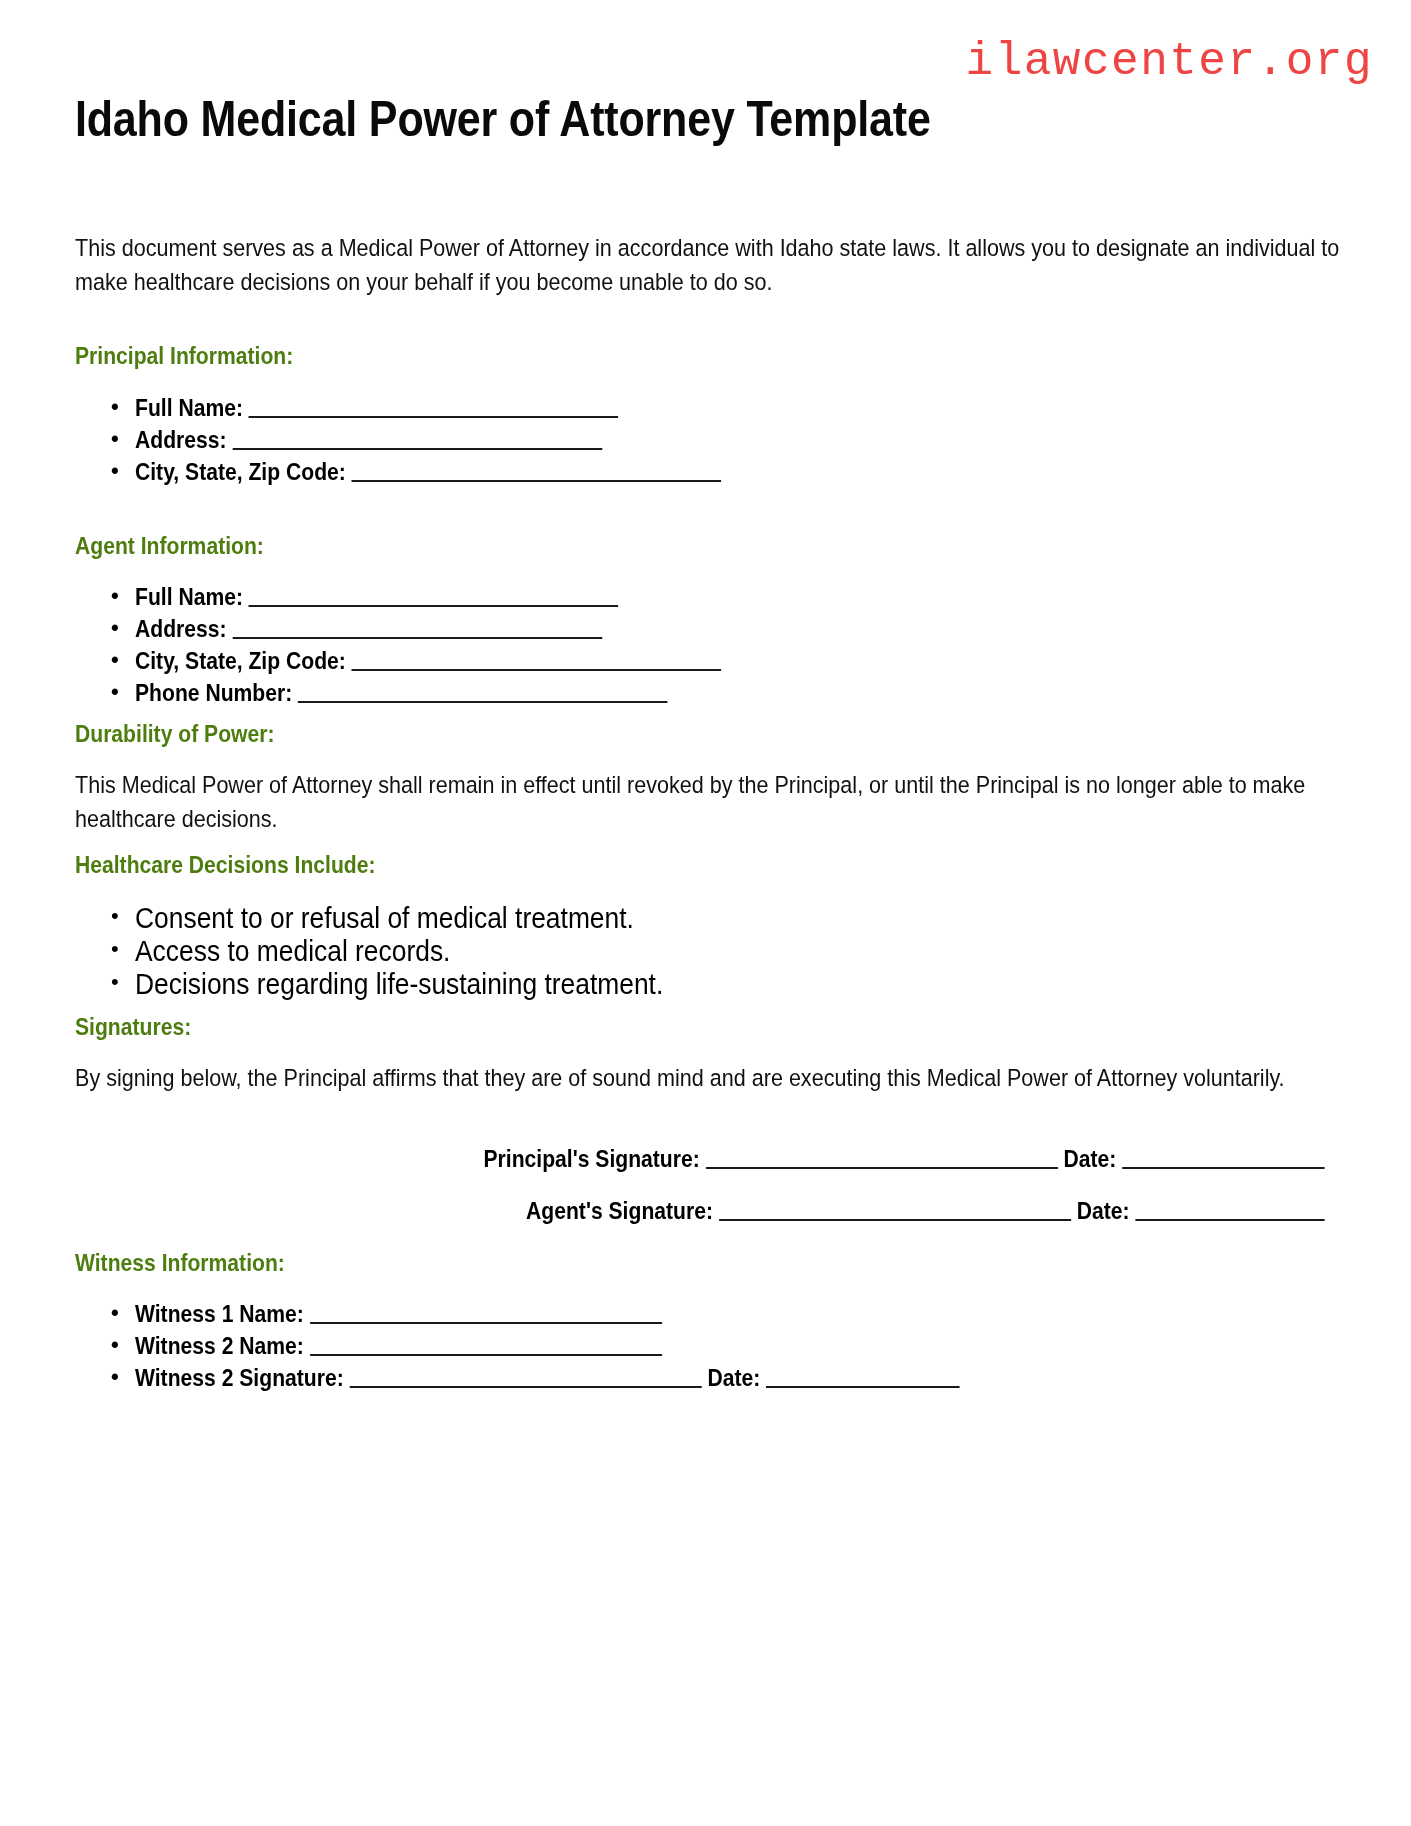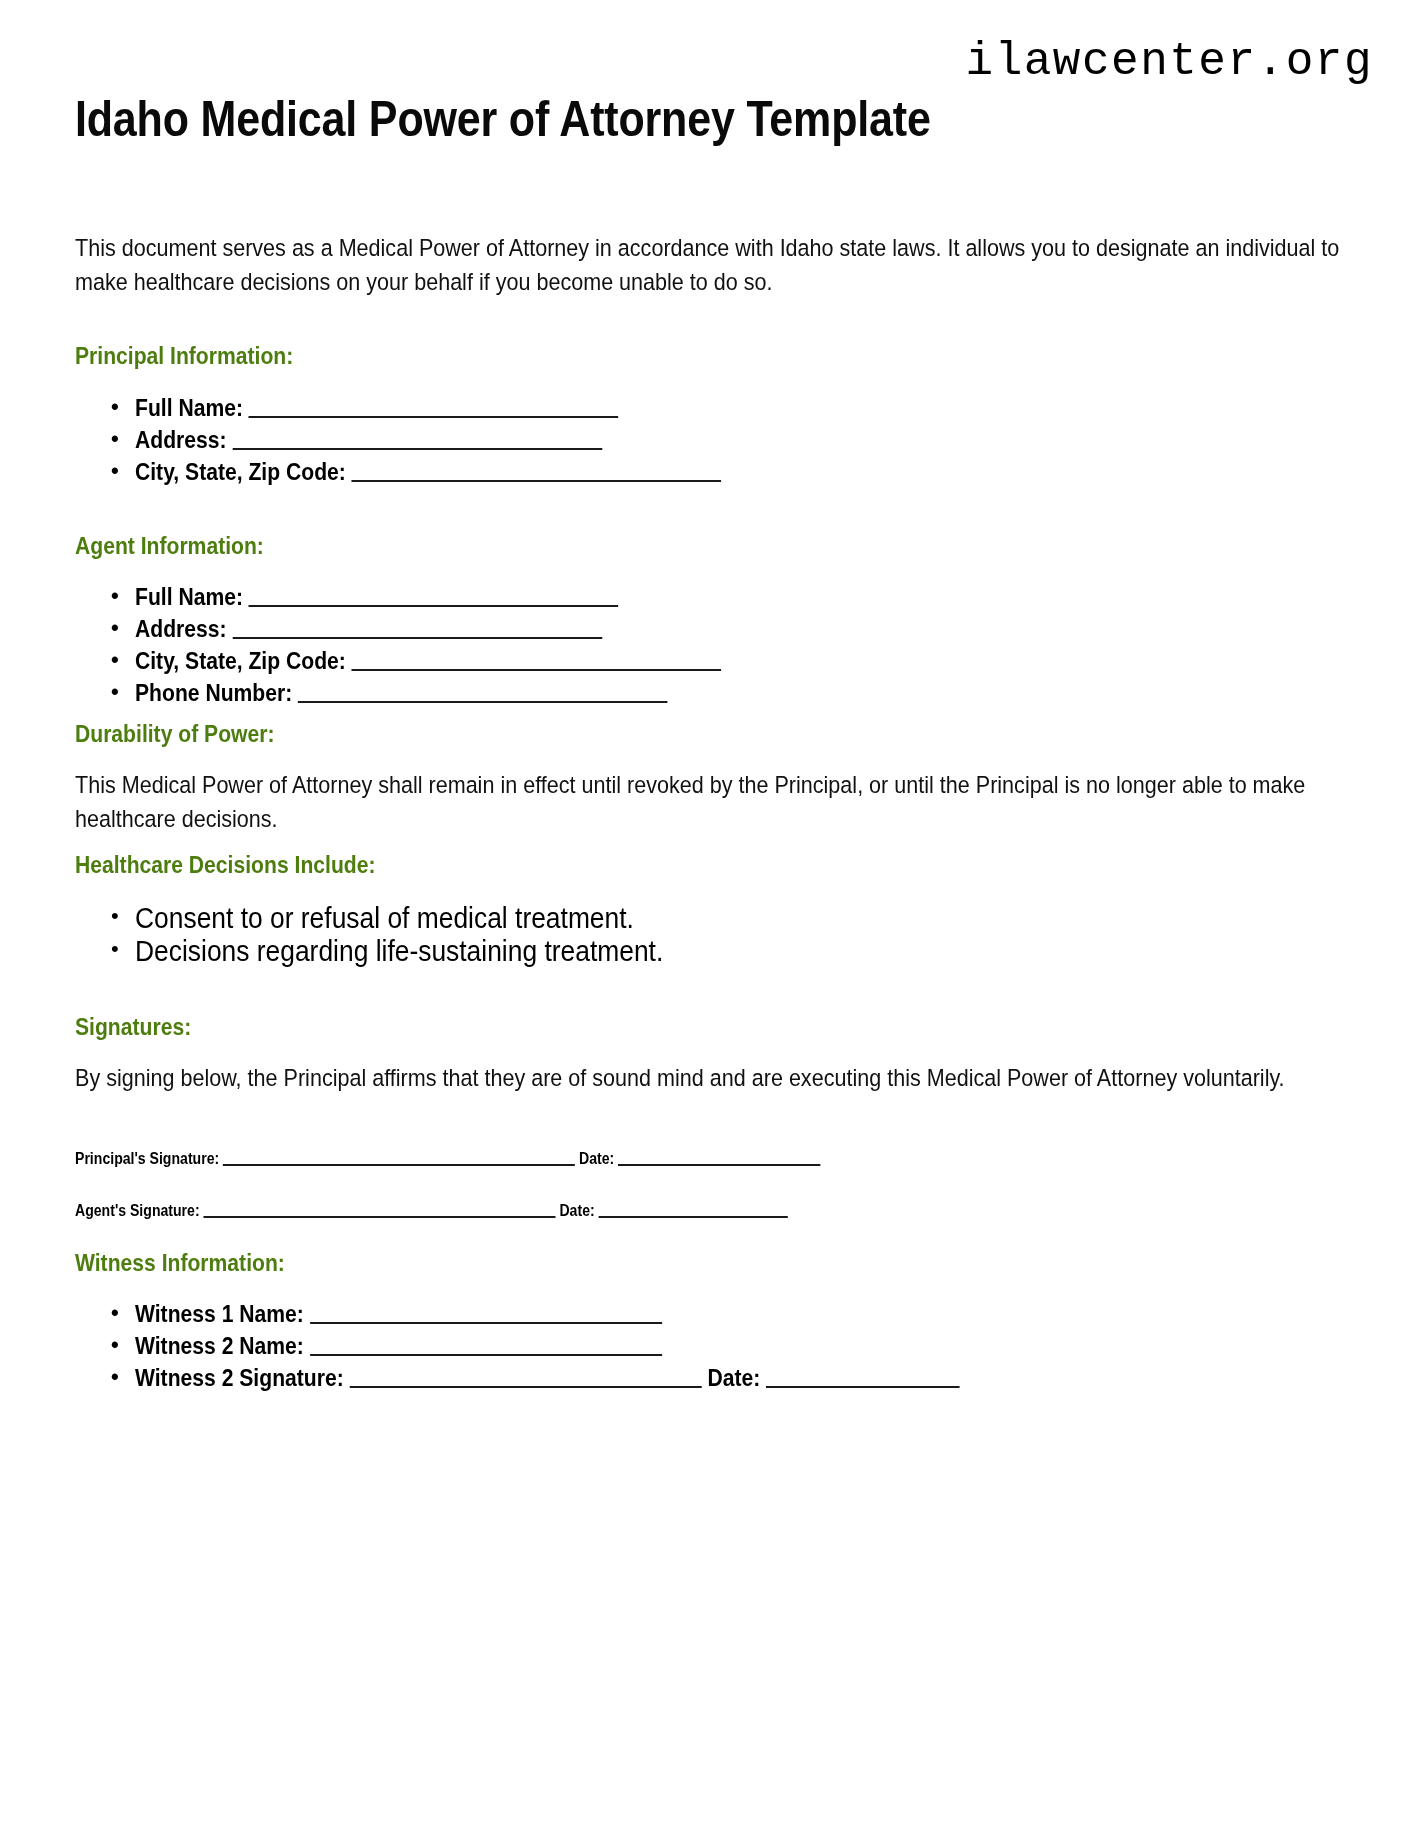--- a/index.html
+++ b/index.html
@@ -27,21 +27,21 @@
 
   
   .watermark {
     position: absolute;
     right: 38px;
     top: 36px;
     font-family: "Liberation Mono", "DejaVu Sans Mono", monospace;
     font-size: 46px;
     line-height: 52px;
     letter-spacing: 1.5px;
-    color: #000000;
+    color: #ef4444;
     white-space: nowrap;
     font-weight: 400;
   }
 
   
   .doc-title {
     margin: 0;
     padding: 0;
     position: absolute;
     left: 75px;
@@ -115,24 +115,25 @@
     line-height: 31.5px;
     color: #000;
   }
   .bullet-list.bold li { font-weight: 700; }
   .bullet-list.plain li { font-weight: 400; font-size: 30px; line-height: 33px; }
 
   .sig-line {
     position: absolute;
     left: 75px;
     width: 1250px;
-    font-size: 16px;
+    font-size: 24px;
     line-height: 32px;
     font-weight: 700;
     white-space: nowrap;
+    text-align: right;
   }
 
   
   .ul {
     display: inline-block;
     border-bottom: 2.5px solid #1a1a1a;
     vertical-align: baseline;
     height: 1.02em;
     margin-bottom: -2px;
   }
@@ -191,20 +192,23 @@
   </div>
 
   <div class="section-head" style="top:849px;">
     <span class="sq">Healthcare Decisions Include:</span>
   </div>
   <ul class="bullet-list plain" style="top:901px;">
     <li>
       <span class="sq">Consent to or refusal of medical treatment.</span>
     </li>
     <li>
+      <span class="sq">Access to medical records.</span>
+    </li>
+    <li>
       <span class="sq">Decisions regarding life-sustaining treatment.</span>
     </li>
   </ul>
 
   <div class="section-head" style="top:1011px;">
     <span class="sq">Signatures:</span>
   </div>
   <div class="body-para" style="top:1061px;">
     <span class="sqw">By signing below, the Principal affirms that they are of sound mind and are executing this Medical Power of Attorney voluntarily.</span>
   </div>

